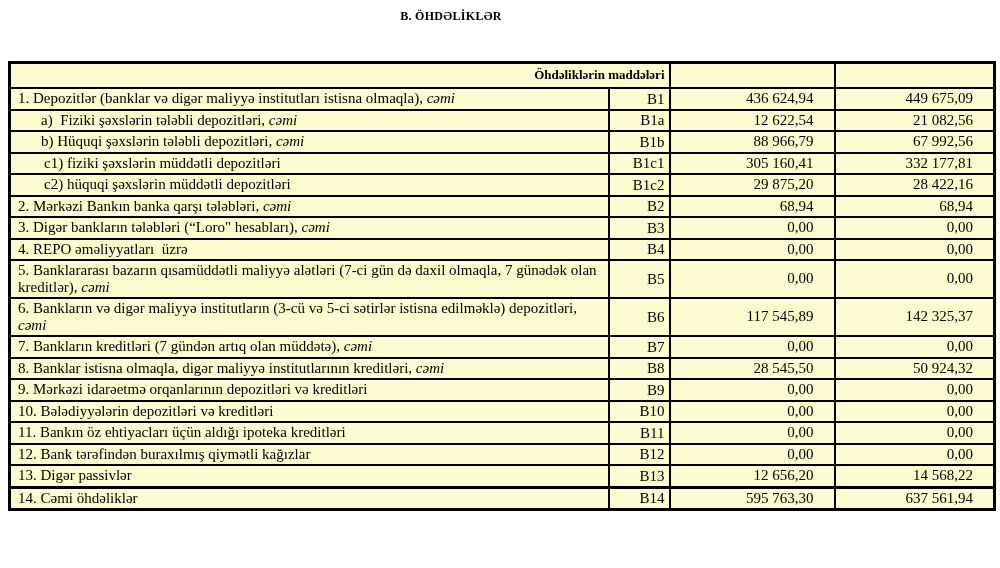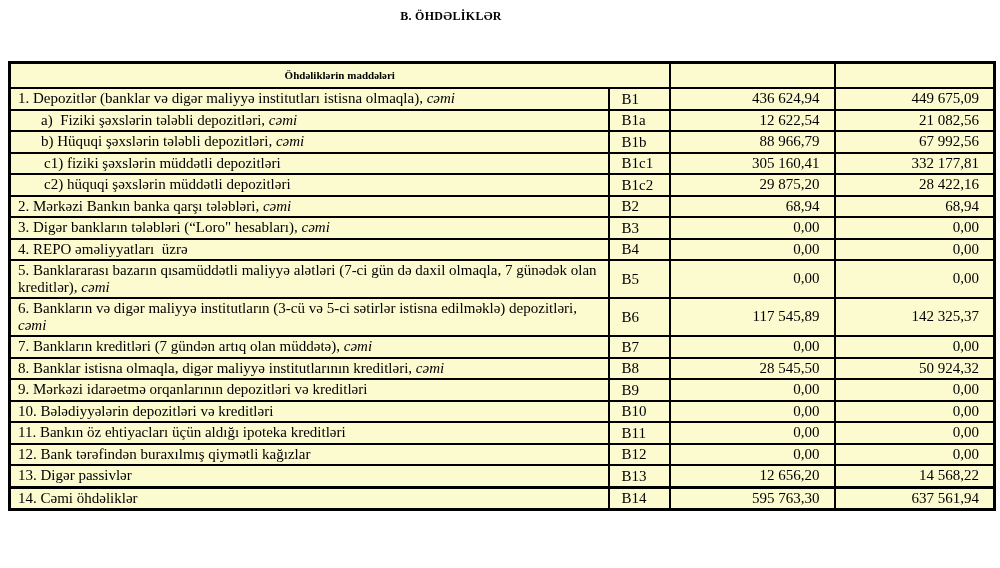--- a/index.html
+++ b/index.html
@@ -27,31 +27,31 @@
   }
   .liab th, .liab td {
     border: 2px solid #000;
     font-size: 15px;
     line-height: 1.1;
     padding: 1px 5px 2px 7px;
     overflow: hidden;
     vertical-align: middle;
   }
   .liab th.hlabel {
-    text-align: center;
+    text-align: right;
     font-weight: bold;
-    font-size: 11px;
+    font-size: 13px;
     padding: 2px 4px;
   }
   .liab th.hval { height: 20px; }
   td.label span { white-space: pre-wrap; text-align: right; }
   td.label.ind1 { padding-left: 30px; }
   td.label.ind2 { padding-left: 33px; }
-  td.code { text-align: left; padding: 1px 12px; }
-  td.num  { text-align: right; padding-right: 14px; }
+  td.code { text-align: right; padding: 1px 4px; }
+  td.num  { text-align: right; padding-right: 20px; }
   tr.total td { border-top: 3px solid #000; }
   tr.bold td.label { font-weight: normal; }
   .it { font-style: italic; }
 </style>
 </head>
 <body>
 
 <div class="page">
   <div class="page-title">B. ÖHDƏLİKLƏR</div>
 

